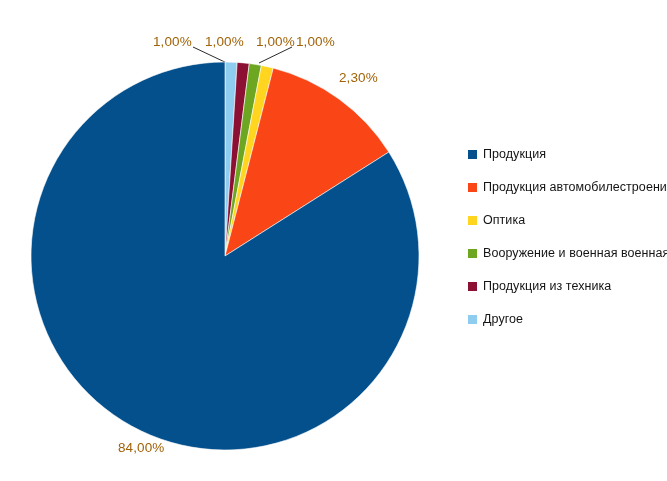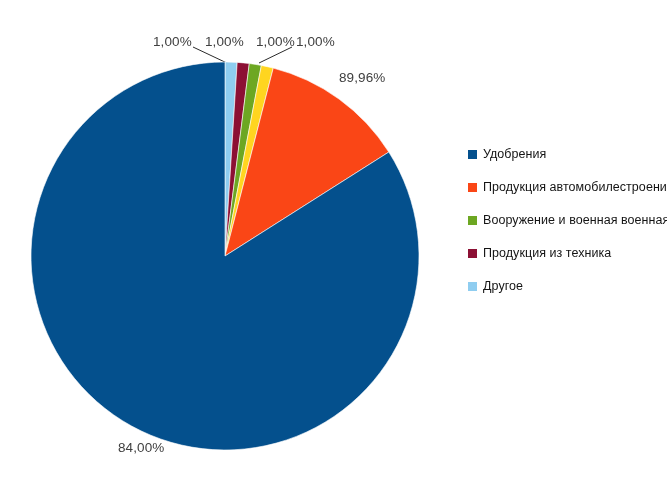--- a/index.html
+++ b/index.html
@@ -29,21 +29,21 @@
     position: absolute;
     left: 0; top: 0;
     width: 667px;
     height: 481px;
   }
 
   
   .data-label {
     position: absolute;
     font-size: 13.5px;
-    color: #404040;
+    color: #a16207;
     white-space: nowrap;
     letter-spacing: 0.1px;
   }
 
   
   #legend {
     position: absolute;
     left: 468px;
     top: 138px;
     width: 196px;
@@ -100,32 +100,36 @@
   </svg>
 
   <div class="data-label" style="left:153px; top:34px;">1,00%</div>
 
   <div class="data-label" style="left:205px; top:34px;">1,00%</div>
 
   <div class="data-label" style="left:256px; top:34px;">1,00%</div>
 
   <div class="data-label" style="left:296px; top:34px;">1,00%</div>
 
-  <div class="data-label" style="left:339px; top:70px;">89,96%</div>
+  <div class="data-label" style="left:339px; top:70px;">2,30%</div>
 
   <div class="data-label" style="left:86px; top:440px;margin-left:32px;">84,00%</div>
 
   <div id="legend">
       <div class="legend-row">
         <span class="legend-swatch" style="background: rgb(4, 80, 141);"></span>
-        <span class="legend-label">Удобрения</span>
+        <span class="legend-label">Продукция</span>
       </div>
       <div class="legend-row">
         <span class="legend-swatch" style="background: rgb(250, 70, 22);"></span>
         <span class="legend-label">Продукция автомобилестроения</span>
+      </div>
+      <div class="legend-row">
+        <span class="legend-swatch" style="background: rgb(255, 213, 32);"></span>
+        <span class="legend-label">Оптика</span>
       </div>
       <div class="legend-row">
         <span class="legend-swatch" style="background: rgb(109, 167, 34);"></span>
         <span class="legend-label">Вооружение и военная военная</span>
       </div>
       <div class="legend-row">
         <span class="legend-swatch" style="background: rgb(140, 16, 52);"></span>
         <span class="legend-label">Продукция из техника</span>
       </div>
       <div class="legend-row">

